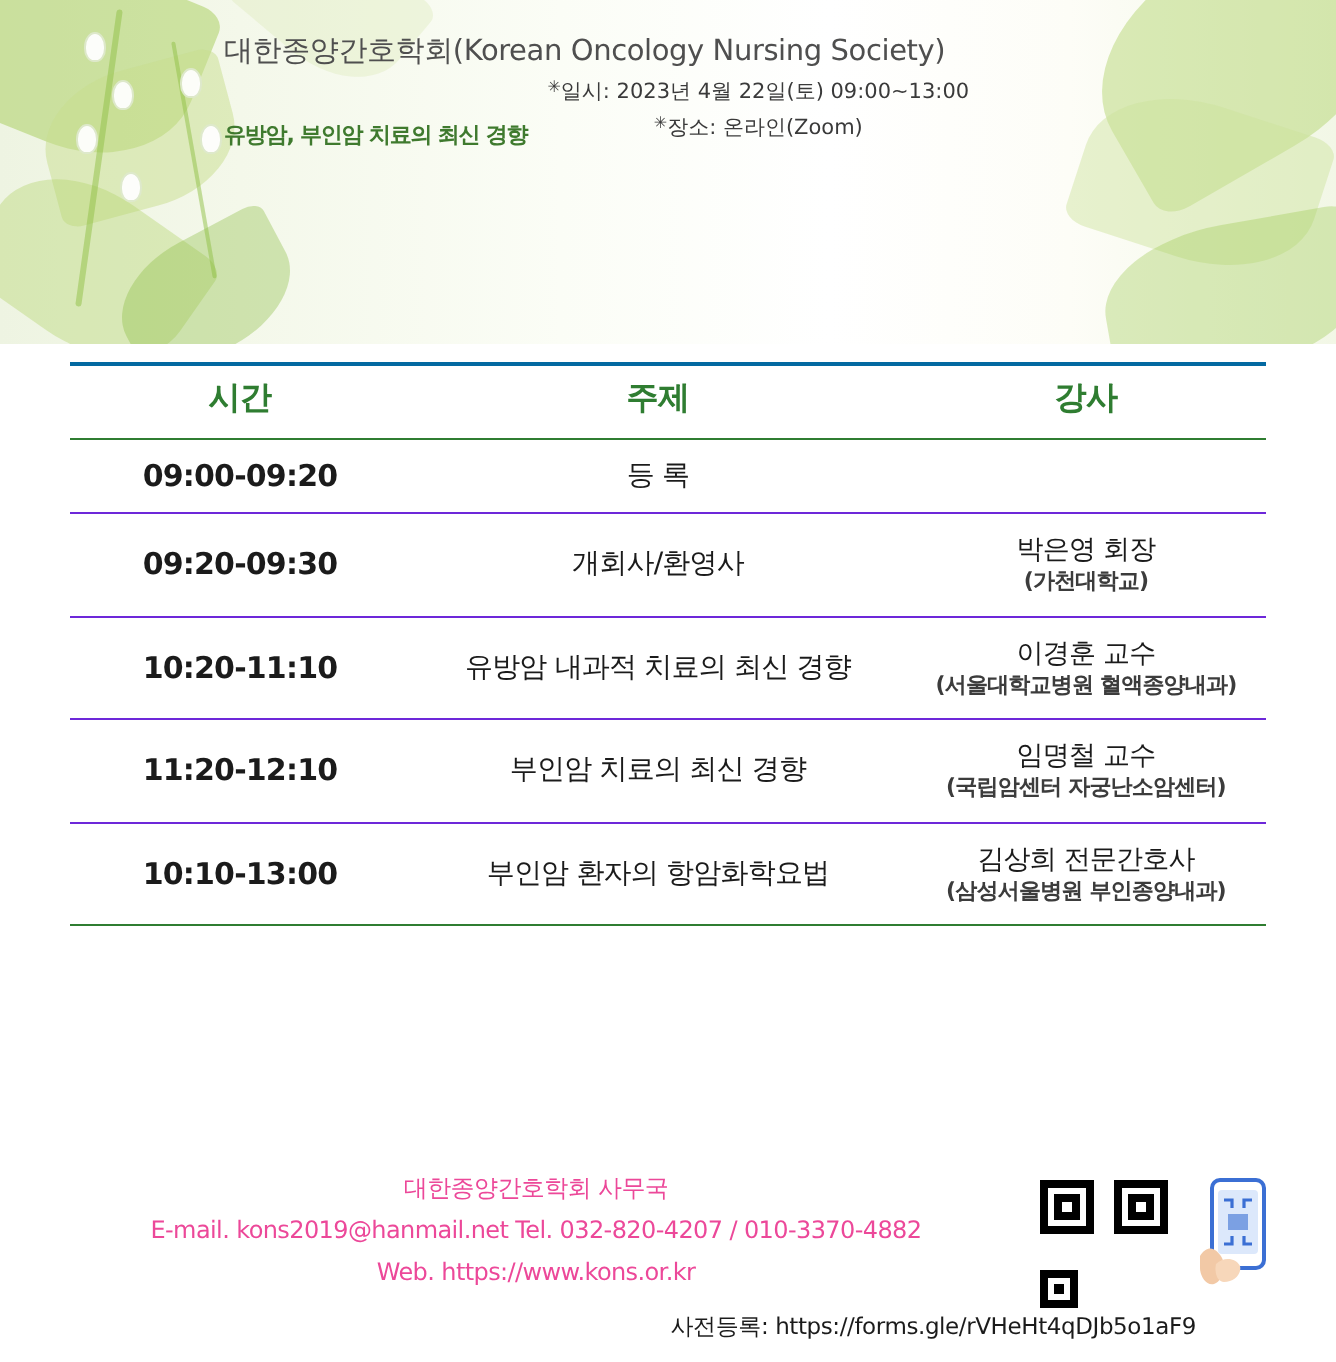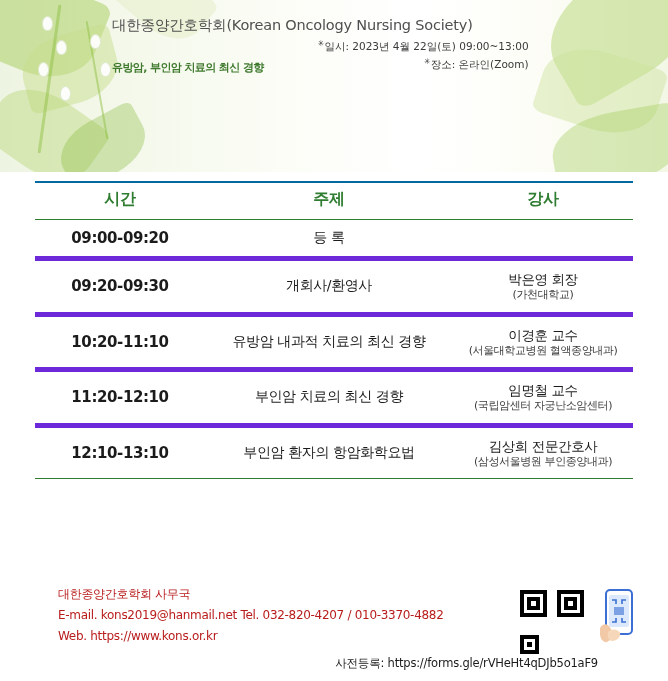--- a/index.html
+++ b/index.html
@@ -94,21 +94,21 @@
     white-space: nowrap;
   }
   .meta {
     font-size: 10.5px;
     color: #3a3a3a;
     line-height: 1.75;
     padding-bottom: 1px;
     white-space: nowrap;
   }
   .meta .star { color: #3a3a3a; font-size: 8px; vertical-align: top; }
-  .meta div { text-align: right; margin-left: 44px; }
+  .meta div { text-align: center; }
 
   
   .schedule {
     position: absolute;
     top: 181px;
     left: 35px;
     width: 598px;
     border-collapse: collapse;
   }
   .schedule col.c-time { width: 170px; }
@@ -119,21 +119,21 @@
     font-size: 16px;
     font-weight: 700;
     color: #2f7d31;
     padding: 6px 0 9px 0;
     text-align: center;
     border-top: 2px solid #0369a1;
     border-bottom: 1.5px solid #2f7d31;
     letter-spacing: -0.3px;
   }
   .schedule tbody td {
-    border-bottom: 5px solid #6d28d9;
+    border-bottom: 1px solid #6d28d9;
     padding: 9px 4px;
     text-align: center;
     vertical-align: middle;
   }
   .schedule tbody tr:last-child td { border-bottom: 1.5px solid #2f7d31; }
 
   .t-time {
     font-size: 15px;
     font-weight: 700;
     color: #1b1b1b;
@@ -148,38 +148,40 @@
     font-size: 13.5px;
     color: #1b1b1b;
     letter-spacing: -0.4px;
     line-height: 1.35;
   }
   .t-speaker-aff {
     font-size: 11px;
     color: #3c3c3c;
     letter-spacing: -0.4px;
     line-height: 1.3;
+    font-weight: bold;
   }
   .break-row td {
     font-size: 14px;
     color: #1b1b1b;
     letter-spacing: 0.2px;
     padding: 13px 4px;
   }
 
   
   .footer {
     position: absolute;
     left: 58px;
     top: 584px;
     width: 420px;
     font-size: 12px;
-    color: #b91c1c;
+    color: #ec4899;
     line-height: 1.75;
     letter-spacing: -0.3px;
+    text-align: center;
   }
   .footer .line1 { }
   .footer .line2 { }
   .footer .line3 { }
 
   
   .qr-wrap {
     position: absolute;
     left: 519px;
     top: 589px;
@@ -309,21 +311,21 @@
       </tr>
       <tr>
         <td class="t-time">11:20-12:10</td>
         <td class="t-topic">부인암 치료의 최신 경향</td>
         <td>
           <div class="t-speaker-name">임명철 교수</div>
           <div class="t-speaker-aff">(국립암센터 자궁난소암센터)</div>
         </td>
       </tr>
       <tr>
-        <td class="t-time">12:10-13:10</td>
+        <td class="t-time">10:10-13:00</td>
         <td class="t-topic">부인암 환자의 항암화학요법</td>
         <td>
           <div class="t-speaker-name">김상희 전문간호사</div>
           <div class="t-speaker-aff">(삼성서울병원 부인종양내과)</div>
         </td>
       </tr>
     </tbody>
   </table>
 
   <div class="footer">

